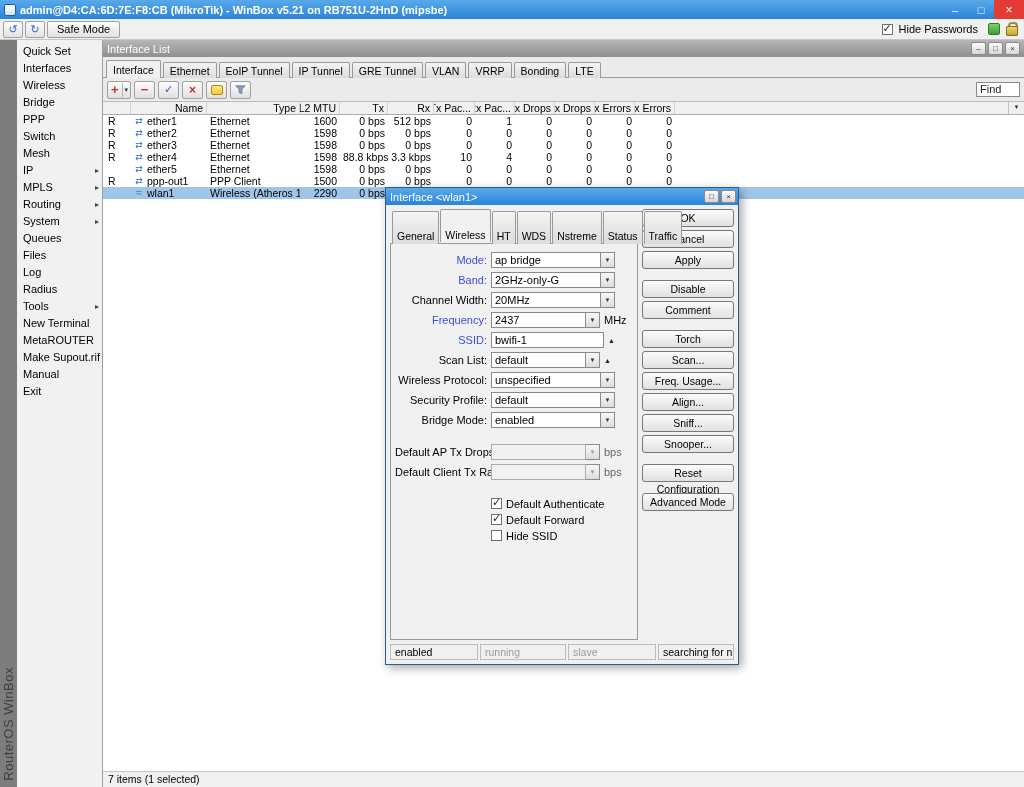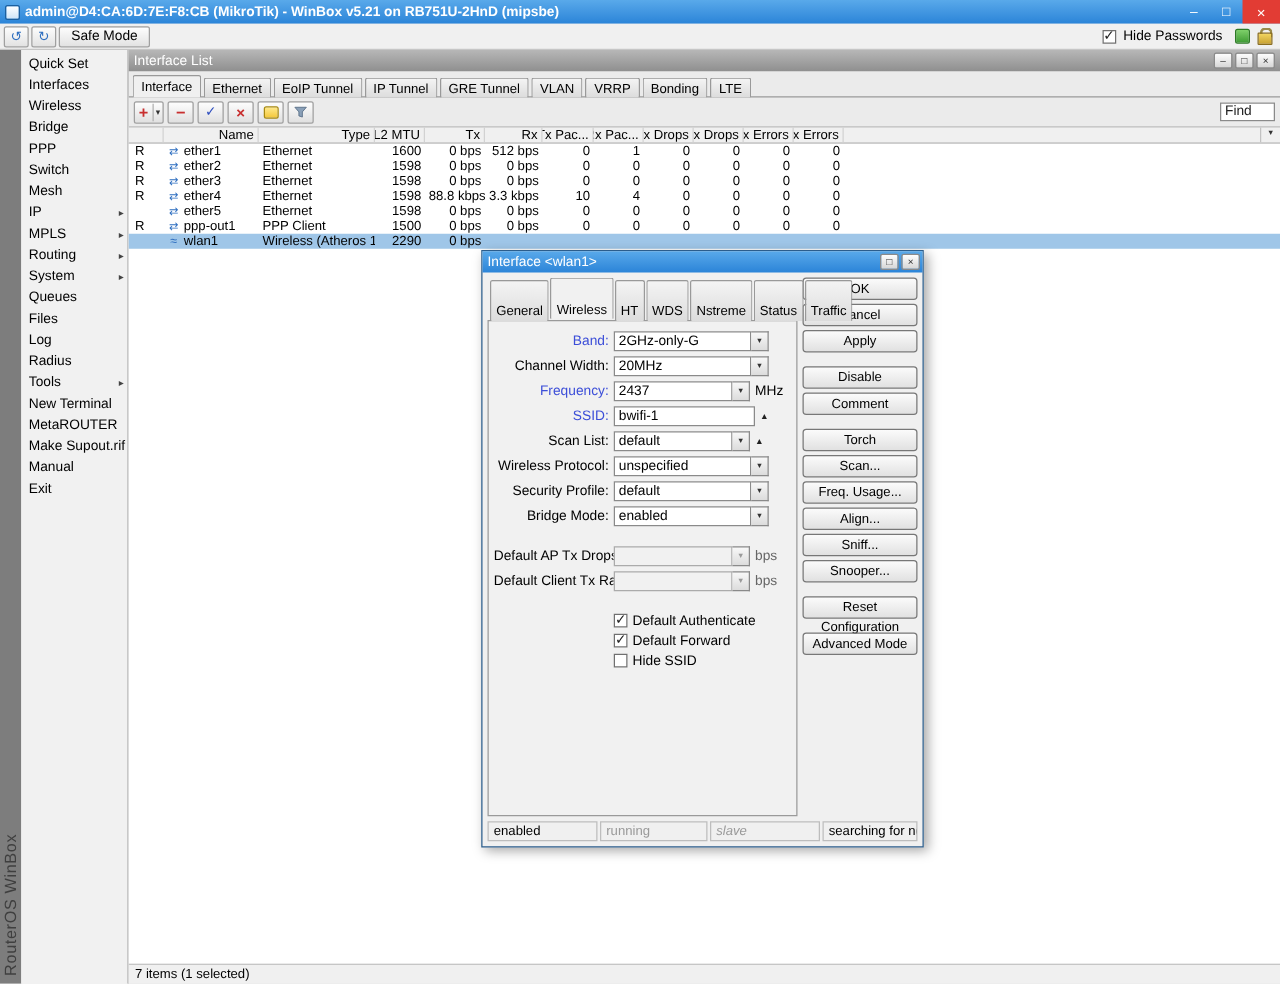--- a/index.html
+++ b/index.html
@@ -77,21 +77,21 @@
   .c.flag { padding-left:5px; }
   .c.namec { display:flex; align-items:center; gap:2px; padding-left:2px; }
   .c.num { text-align:right; }
   .ifico { width:12px; text-align:center; font-size:9px; color:#2f6fc0; flex:0 0 auto; }
   .ifico.eth::after { content:"⇄"; }
   .ifico.wifi::after { content:"≈"; font-size:10px; }
 
   .win-status { height:16px; background:#f0f0f0; border-top:1px solid #c6c6c6; line-height:15px; padding:0 5px; flex:0 0 auto; font-size:10.5px; }
 
   
-  .dlg { position:absolute; left:282px; top:160px; width:354px; height:478px; background:#f0f0f0; border:1px solid #2b5d8c; box-shadow:3px 3px 9px rgba(0,0,0,0.35); display:flex; flex-direction:column; z-index:10; }
+  .dlg { position:absolute; left:282px; top:147px; width:354px; height:478px; background:#f0f0f0; border:1px solid #2b5d8c; box-shadow:3px 3px 9px rgba(0,0,0,0.35); display:flex; flex-direction:column; z-index:10; }
   .dlg-titlebar { height:17px; background:linear-gradient(#59a9ea,#2b84d8); color:#fff; display:flex; align-items:center; padding:0 2px 0 4px; flex:0 0 auto; }
   .dlg-title-text { flex:1; }
   .dlg-content { flex:1; display:flex; padding:4px 4px 2px 4px; gap:4px; min-height:0; }
   .dlg-left { width:248px; display:flex; flex-direction:column; min-height:0; }
   .dlg-tabs { display:flex; padding:0 2px; margin-bottom:-1px; position:relative; z-index:2; flex:0 0 auto; }
   .dlg-tabs .tab { padding:16px 4px; margin-right:1px; font-size:10.5px; }
   .dlg-tabs .tab.active { background:#f1f1f1; }
   .dlg-page { flex:1; border:1px solid #9a9a9a; background:#f1f1f1; padding:8px 2px 0 4px; min-height:0; }
   .dlg-right { flex:1; display:flex; flex-direction:column; gap:3px; padding-top:0; }
   .dbtn { height:18px; width:100%; background:linear-gradient(#fbfbfb,#e1e1e1); border:1px solid #777; border-radius:3px; font-size:10.5px; line-height:16px; text-align:center; }
@@ -107,21 +107,21 @@
   .uparr { font-size:7px; color:#222; margin-left:4px; }
   .suffix { margin-left:4px; }
   .dis .cfield { background:#f1f1f1; border-color:#ababab; }
   .dis .cbtn::after { color:#9a9a9a; }
   .dis .suffix { color:#666; }
   .sp12 { height:12px; }
   .crow { display:flex; align-items:center; height:15px; margin-left:96px; margin-bottom:1px; }
 
   .dlg-status { display:flex; gap:2px; height:16px; margin:2px 4px 4px 4px; flex:0 0 auto; font-size:10.5px; }
   .seg { border:1px solid #bdbdbd; background:#f0f0f0; line-height:14px; padding:0 4px; white-space:nowrap; overflow:hidden; }
-  .seg.s1 { width:88px; } .seg.s2 { width:86px; } .seg.s3 { width:88px;font-style:italic; } .seg.s4 { flex:1; }
+  .seg.s1 { width:88px; } .seg.s2 { width:86px; } .seg.s3 { width:88px; } .seg.s4 { flex:1; }
   .seg.gray { color:#9a9a9a; }
 </style>
 </head>
 <body>
 
 <div class="app">
 
   <div class="titlebar">
     <span class="app-icon"></span>
     <span class="title-text">admin@D4:CA:6D:7E:F8:CB (MikroTik) - WinBox v5.21 on RB751U-2HnD (mipsbe)</span>
@@ -454,20 +454,25 @@
               <span class="tab">General</span>
               <span class="tab active">Wireless</span>
               <span class="tab">HT</span>
               <span class="tab">WDS</span>
               <span class="tab">Nstreme</span>
               <span class="tab">Status</span>
               <span class="tab">Traffic</span>
             </div>
 
             <div class="dlg-page">
+              <div class="frow">
+                <span class="flabel blue">Mode:</span>
+                <span class="cfield w110">ap bridge</span>
+                <span class="cbtn"></span>
+              </div>
               <div class="frow">
                 <span class="flabel blue">Band:</span>
                 <span class="cfield w110">2GHz-only-G</span>
                 <span class="cbtn"></span>
               </div>
               <div class="frow">
                 <span class="flabel">Channel Width:</span>
                 <span class="cfield w110">20MHz</span>
                 <span class="cbtn"></span>
               </div>

